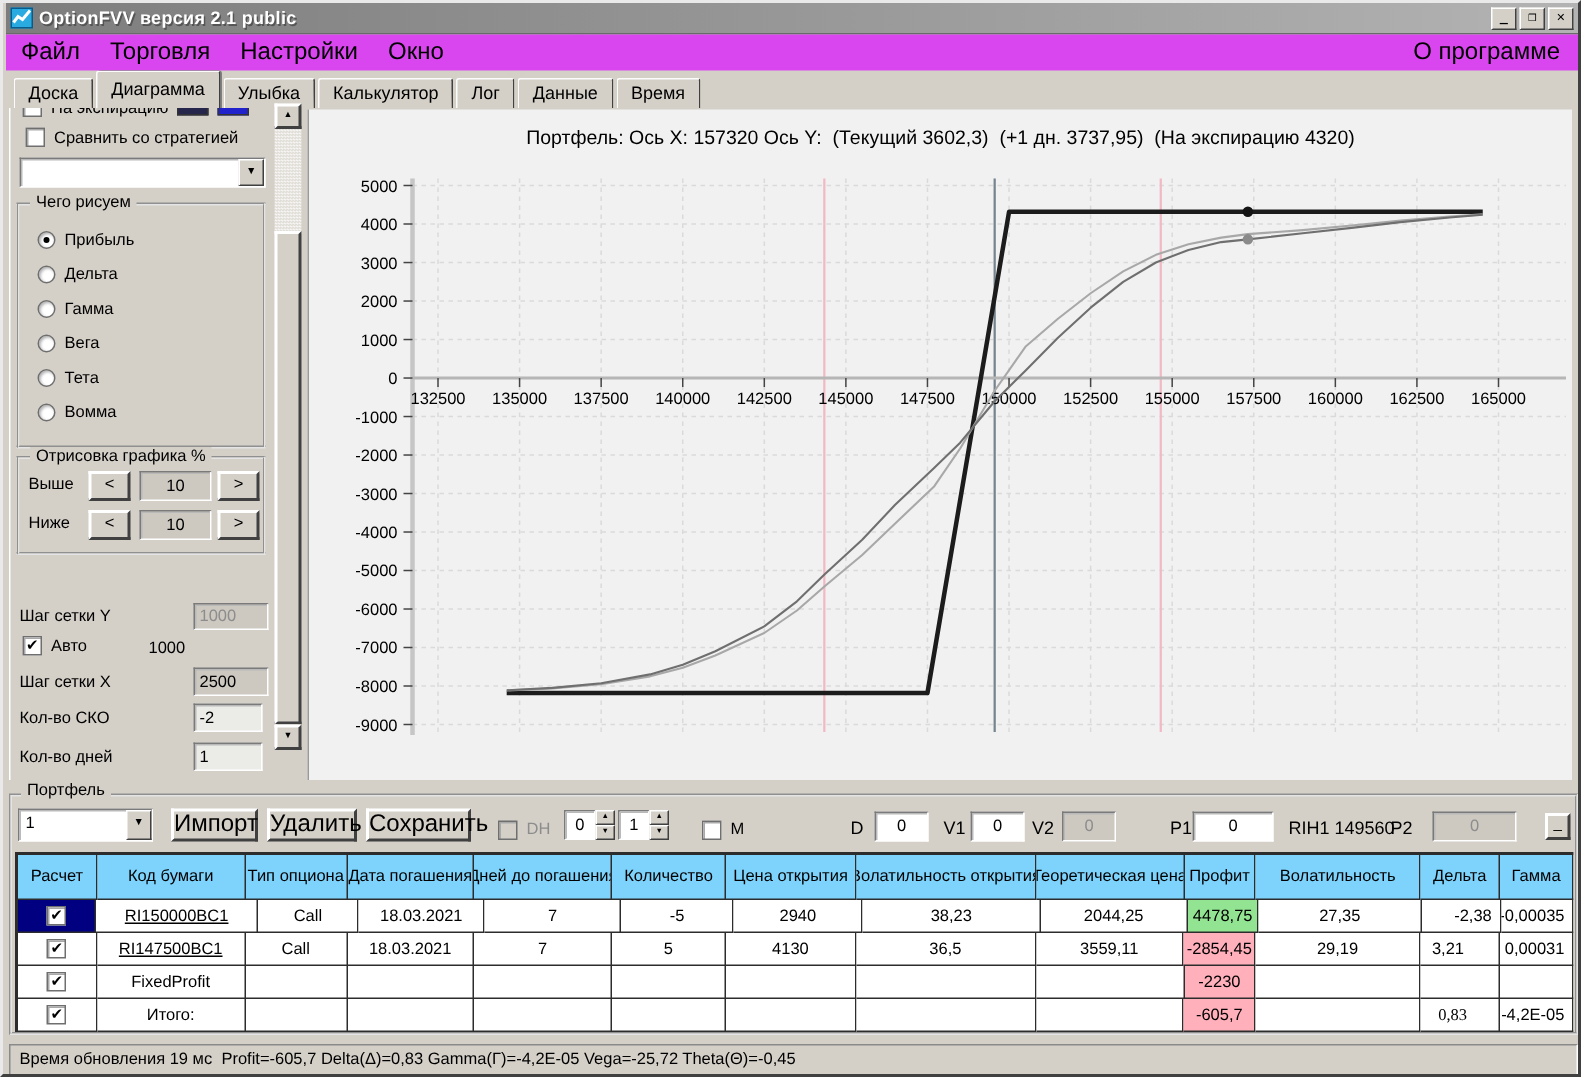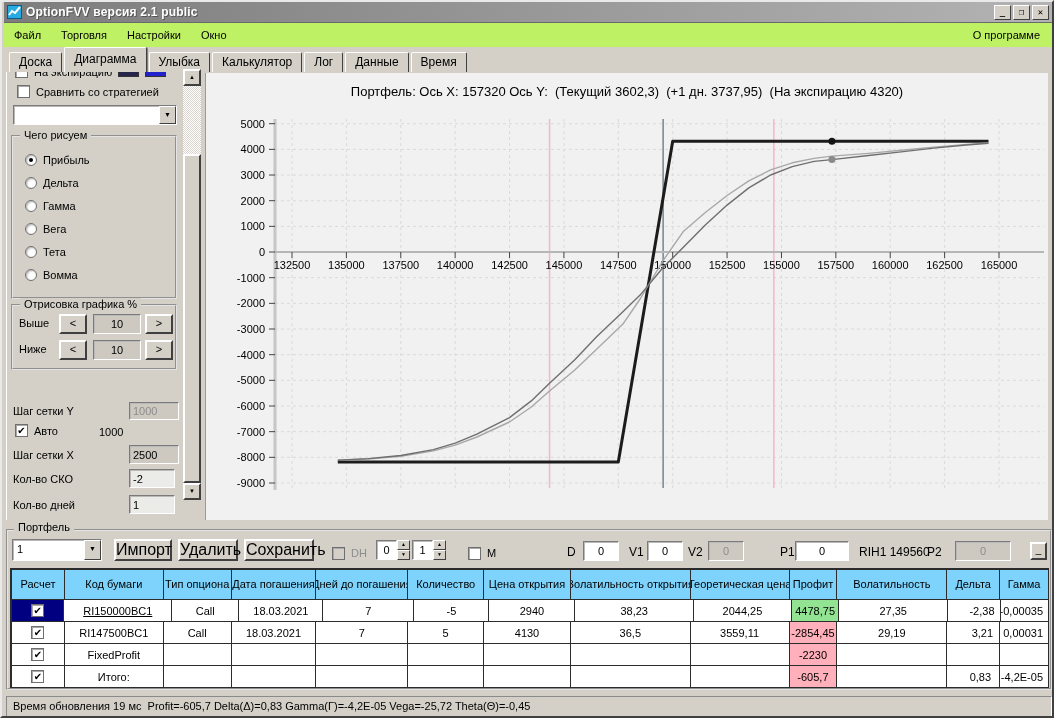--- a/index.html
+++ b/index.html
@@ -12,22 +12,22 @@
               background:linear-gradient(90deg,#7d7d7d,#9a9a9a 55%,#b3b3b3);
               display:flex; align-items:center; padding:0 3px; gap:4px; border-bottom:1px solid #6a6a6a;}
   .app-icon { width:15px; height:14px; background:#29abe2; border:1px solid #0a5a8a; position:relative; flex:0 0 auto;}
   .app-icon svg { position:absolute; left:0; top:0; }
   .title-text { color:#ffffff; font-weight:bold; font-size:12px; flex:1; white-space:pre;
                 text-shadow:1px 1px 0 #555; letter-spacing:.2px;}
   .tb-btns { display:flex; gap:2px; }
   .tb-btn { width:17px; height:15px; background:#d4d0c8; border:1px solid; border-color:#ffffff #404040 #404040 #ffffff;
             font-size:9px; line-height:12px; text-align:center; font-family:"DejaVu Sans Mono",monospace; font-weight:bold;}
   
-  .menubar { position:absolute; left:2px; top:21px; width:1048px; height:24px; background:#bef264;
-             display:flex; align-items:center; font-size:11px; }
+  .menubar { position:absolute; left:2px; top:21px; width:1048px; height:24px; background:#d946ef;
+             display:flex; align-items:center; font-size:16px; }
   .menu-item { padding:4px 10px; }
   .menu-right { margin-left:auto; padding:4px 12px; }
   
   .tabbar { position:absolute; left:2px; top:45px; width:1048px; height:25px; display:flex; align-items:flex-end; padding-left:5px; }
   .tab { height:20px; padding:2px 9px 0; background:#d4d0c8; font-size:12px; margin-right:2px;
          border:1px solid #404040; border-bottom:none; border-top-color:#fcfcfc; border-left-color:#fcfcfc;
          border-radius:2px 2px 0 0; position:relative; }
   .tab.active { height:25px; z-index:3; padding-top:4px; box-shadow:1px 0 0 #808080; }
   
   .cb { width:13px; height:13px; background:#fff; border:1px solid #6f6f6f; box-shadow:inset 1px 1px 0 #a9a9a9;
@@ -385,31 +385,31 @@
         <div class="grid-cell" style="width: 99px;">2044,25</div>
         <div class="grid-cell" style="width: 48px; background: rgb(146, 228, 146);">4478,75</div>
         <div class="grid-cell" style="width: 110px;">27,35</div>
         <div class="grid-cell" style="width: 53px; justify-content: flex-end; padding-right: 5px;">-2,38</div>
         <div class="grid-cell" style="width: 49px; justify-content: flex-end; padding-right: 5px;">-0,00035</div>
       </div>
       <div class="grid-row">
         <div class="grid-cell" style="width: 53px;">
           <span class="cb">✔</span>
         </div>
-        <div class="grid-cell" style="width: 99px;">RI147500BC1</div>
+        <div class="grid-cell" style="width: 99px; text-decoration: underline;">RI147500BC1</div>
         <div class="grid-cell" style="width: 68px;">Call</div>
         <div class="grid-cell" style="width: 85px;">18.03.2021</div>
         <div class="grid-cell" style="width: 92px;">7</div>
         <div class="grid-cell" style="width: 76px;">5</div>
         <div class="grid-cell" style="width: 87px;">4130</div>
         <div class="grid-cell" style="width: 120px;">36,5</div>
         <div class="grid-cell" style="width: 99px;">3559,11</div>
         <div class="grid-cell" style="width: 48px; background: rgb(255, 176, 187);">-2854,45</div>
         <div class="grid-cell" style="width: 110px;">29,19</div>
-        <div class="grid-cell" style="width: 53px; justify-content: flex-end; padding-right: 6px;">3,21</div>
+        <div class="grid-cell" style="width: 53px; justify-content: flex-end; padding-right: 23px;">3,21</div>
         <div class="grid-cell" style="width: 49px; justify-content: flex-end; padding-right: 5px;">0,00031</div>
       </div>
       <div class="grid-row">
         <div class="grid-cell" style="width: 53px;">
           <span class="cb">✔</span>
         </div>
         <div class="grid-cell" style="width: 99px;">FixedProfit</div>
         <div class="grid-cell" style="width: 68px;"></div>
         <div class="grid-cell" style="width: 85px;"></div>
         <div class="grid-cell" style="width: 92px;"></div>
@@ -429,20 +429,20 @@
         <div class="grid-cell" style="width: 99px;">Итого:</div>
         <div class="grid-cell" style="width: 68px;"></div>
         <div class="grid-cell" style="width: 85px;"></div>
         <div class="grid-cell" style="width: 92px;"></div>
         <div class="grid-cell" style="width: 76px;"></div>
         <div class="grid-cell" style="width: 87px;"></div>
         <div class="grid-cell" style="width: 120px;"></div>
         <div class="grid-cell" style="width: 99px;"></div>
         <div class="grid-cell" style="width: 48px; background: rgb(255, 176, 187);">-605,7</div>
         <div class="grid-cell" style="width: 110px;"></div>
-        <div class="grid-cell" style="width: 53px; justify-content: flex-end; padding-right: 8px;">0,83</div>
+        <div class="grid-cell" style="width: 53px; justify-content: flex-end; padding-right: 21px; font-family: Liberation Serif, serif;">0,83</div>
         <div class="grid-cell" style="width: 49px; justify-content: flex-end; padding-right: 5px;">-4,2E-05</div>
       </div>
     </div>
 
   
   <div class="statusbar">Время обновления 19 мс  Profit=-605,7 Delta(Δ)=0,83 Gamma(Γ)=-4,2E-05 Vega=-25,72 Theta(Θ)=-0,45</div>
 </div>
 
 </body></html>

